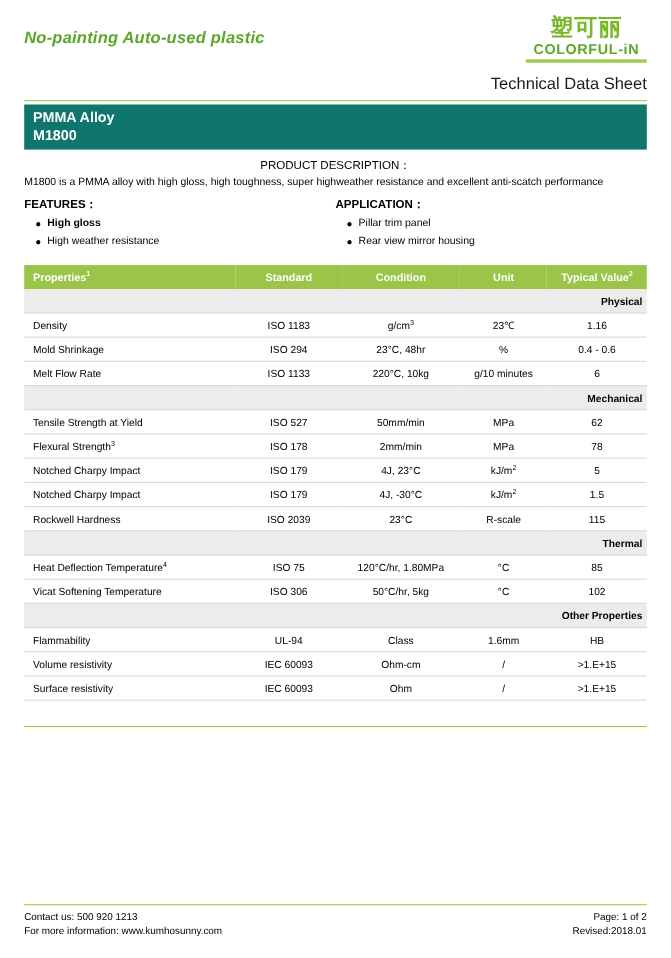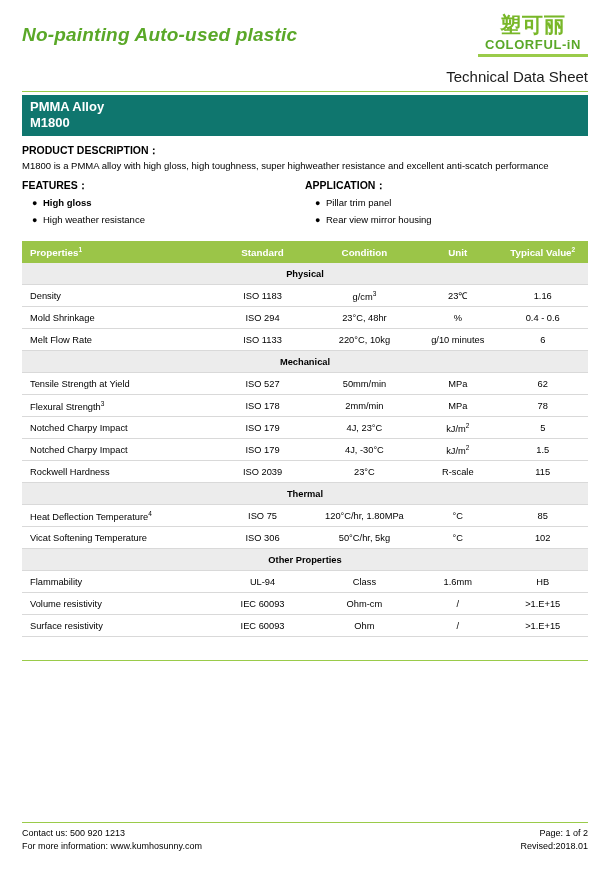--- a/index.html
+++ b/index.html
@@ -23,21 +23,21 @@
     padding: 0 22px;
   }
   
   .header {
     position: relative;
     padding-top: 24px;
     height: 66px;
     box-sizing: border-box;
   }
   .doc-title {
-    font-size: 19px;
+    font-size: 15px;
     font-style: italic;
     font-weight: bold;
     color: #5aa828;
     letter-spacing: 0.2px;
     line-height: 22px;
   }
   .logo {
     position: absolute;
     right: 0;
     top: 14px;
@@ -84,22 +84,23 @@
     padding: 4px 8px 5px 8px;
     line-height: 16px;
   }
   .product-banner div {
     font-size: 13px;
     font-weight: bold;
   }
   
   .section-label {
     font-size: 10.5px;
-    font-weight: bold;
+    font-weight: normal;
     margin-top: 8px;
+    text-align: center;
   }
   .desc-text {
     font-size: 9.5px;
     line-height: 12px;
     text-align: justify;
     margin-top: 2px;
   }
   
   .two-col {
     display: flex;
@@ -156,21 +157,21 @@
     text-align: center;
     height: 13px;
   }
   table.spec td.name {
     text-align: left;
     padding-left: 8px;
   }
   tr.group td {
     background: #ececec;
     font-weight: bold;
-    text-align: center;
+    text-align: right;
     padding-left: 4px;
   }
   tr.blank td {
     height: 15px;
     border-bottom: none;
   }
   .tbl-bottom-rule {
     height: 1px;
     background: #9acb4a;
     margin-top: 0px;

